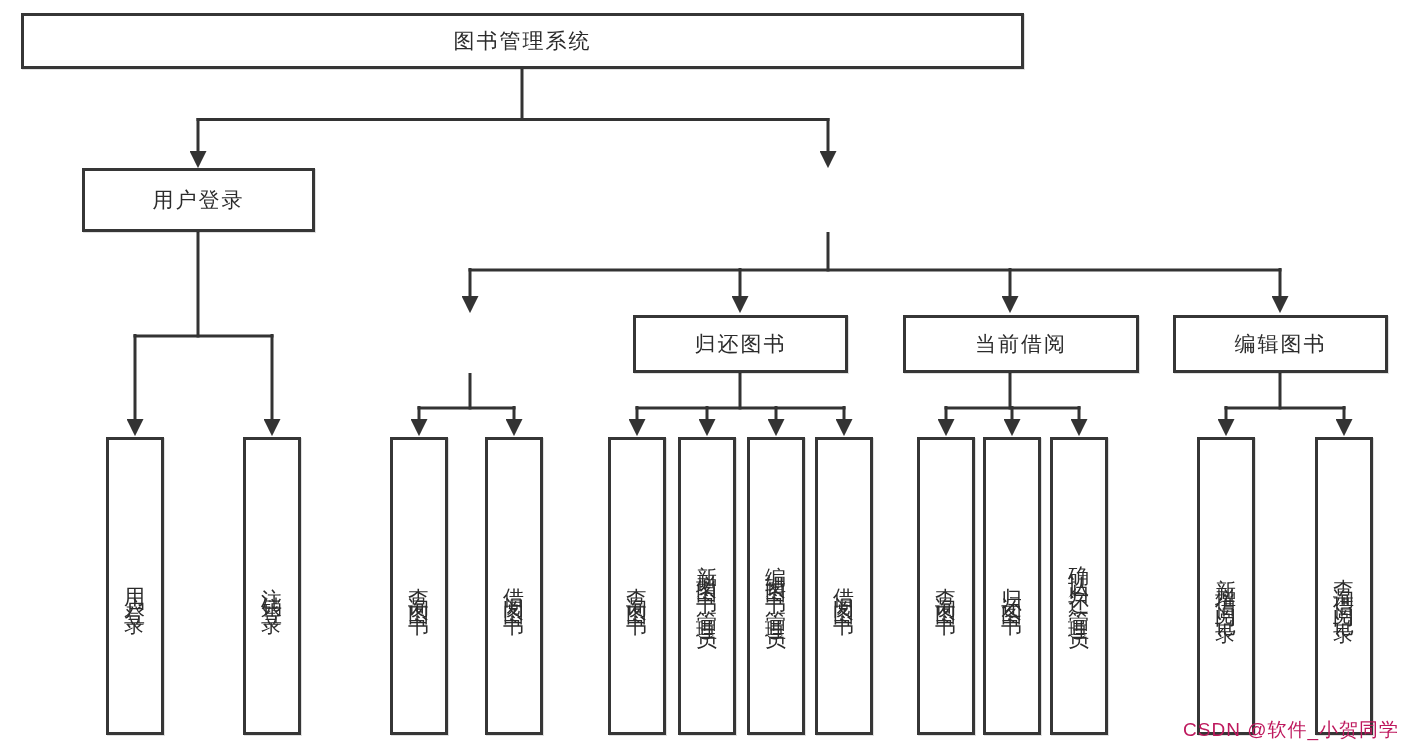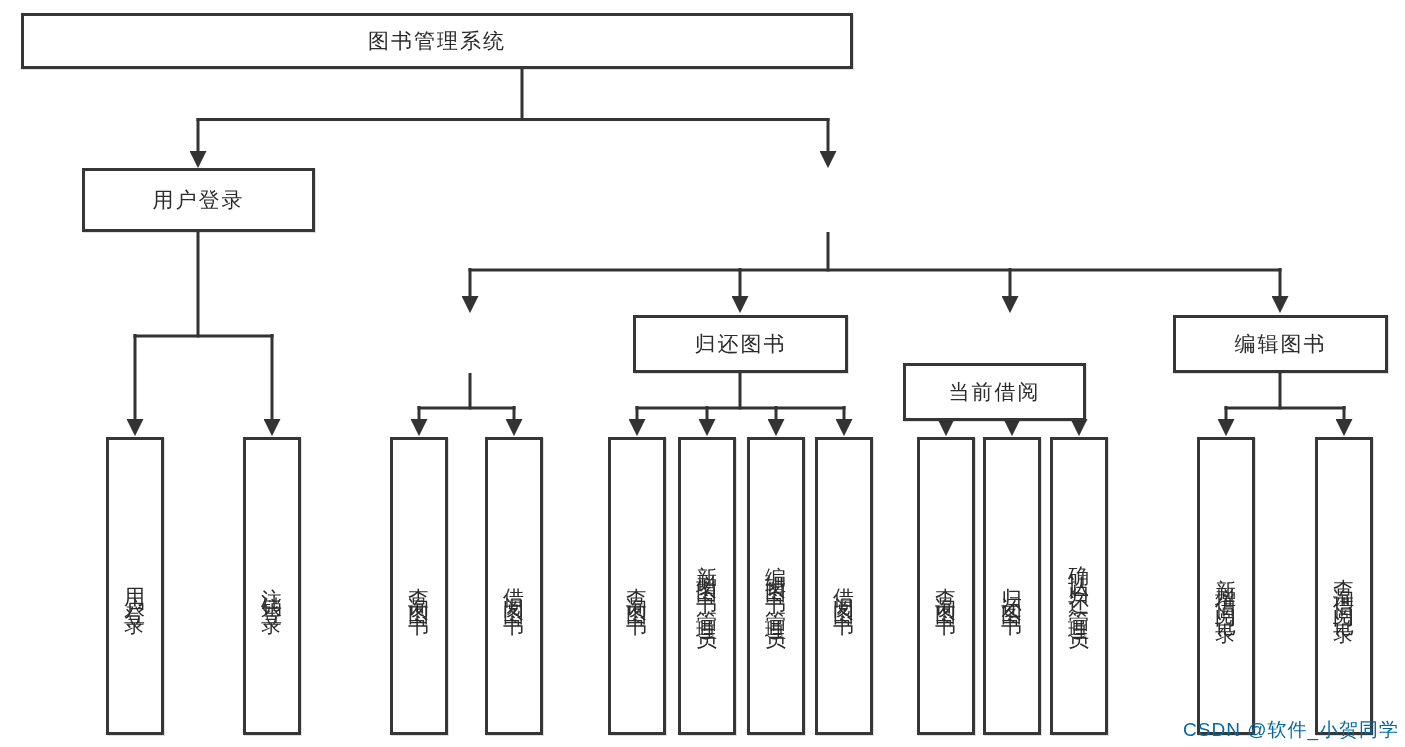--- a/index.html
+++ b/index.html
@@ -25,21 +25,21 @@
     writing-mode: vertical-rl;
     text-orientation: mixed;
     letter-spacing: 9px;
     font-size: 21px;
     line-height: 1;
     padding-top: 6px;
   }
   .watermark {
     position: absolute;
     right: 6px; bottom: 4px;
-    color: #0369a1;
+    color: #be185d;
     font-size: 19px;
     letter-spacing: 1px;
     white-space: nowrap;
   }
 </style>
 </head>
 <body>
 
 <div class="stage">
 
@@ -100,26 +100,26 @@
 
       <g>
         <line x1="1280" y1="373" x2="1280" y2="409.5"></line>
         <line x1="1224.5" y1="408" x2="1345.5" y2="408"></line>
         <line x1="1226" y1="406" x2="1226" y2="431" marker-end="url(#arrow)"></line>
         <line x1="1344" y1="406" x2="1344" y2="431" marker-end="url(#arrow)"></line>
       </g>
     </g>
   </svg>
 
-  <div class="node" style="left:21px; top:13px; width:832px; height:56px;">图书管理系统</div>
+  <div class="node" style="left:21px; top:13px; width:1003px; height:56px;">图书管理系统</div>
 
   <div class="node" style="left:82px; top:168px; width:233px; height:64px;">用户登录</div>
 
   <div class="node" style="left:633px; top:315px; width:215px; height:58px;">归还图书</div>
-  <div class="node" style="left:903px; top:315px; width:183px; height:58px;margin-top:48px;">当前借阅</div>
+  <div class="node" style="left:903px; top:315px; width:236px; height:58px;">当前借阅</div>
   <div class="node" style="left:1173px; top:315px; width:215px; height:58px;">编辑图书</div>
 
   <div class="node leaf" style="left:106px; top:437px; width:58px; height:298px;">用户登录</div>
   <div class="node leaf" style="left:243px; top:437px; width:58px; height:298px;">注销登录</div>
 
   <div class="node leaf" style="left:390px; top:437px; width:58px; height:298px;">查询图书</div>
   <div class="node leaf" style="left:485px; top:437px; width:58px; height:298px;">借阅图书</div>
 
   <div class="node leaf" style="left:608px; top:437px; width:58px; height:298px;">查询图书</div>
   <div class="node leaf" style="left:678px; top:437px; width:58px; height:298px;">新增图书（管理员）</div>

